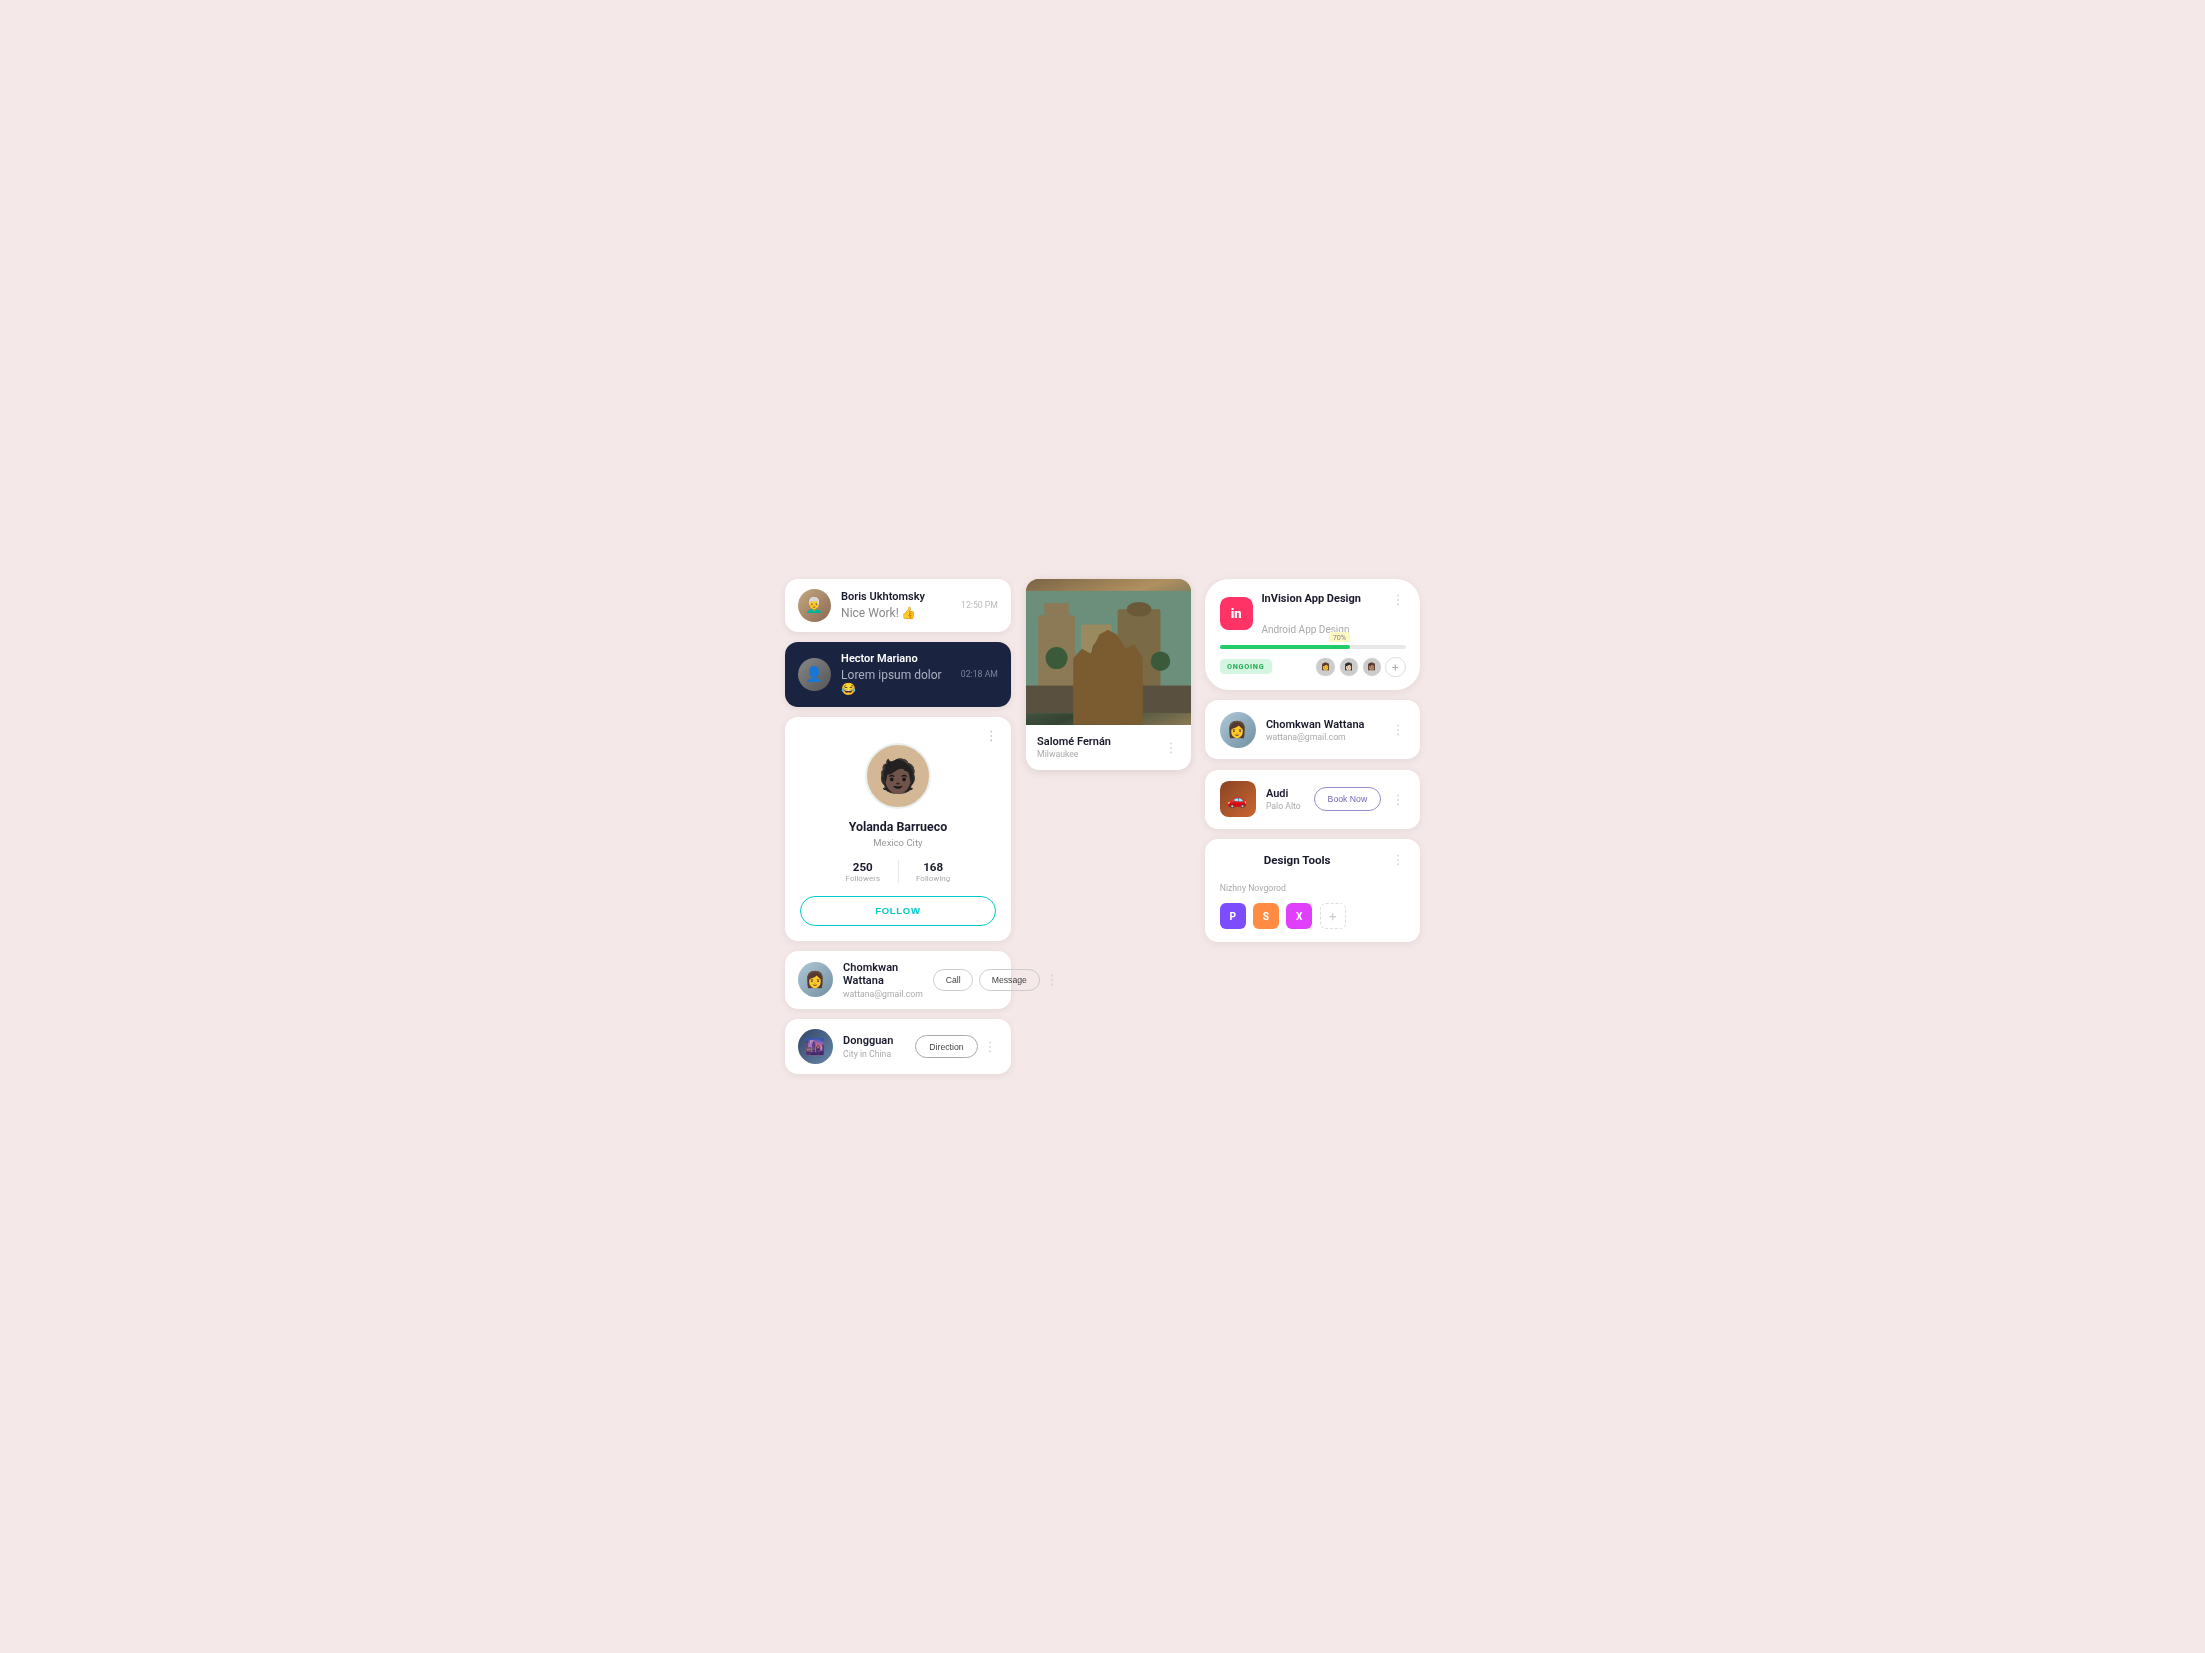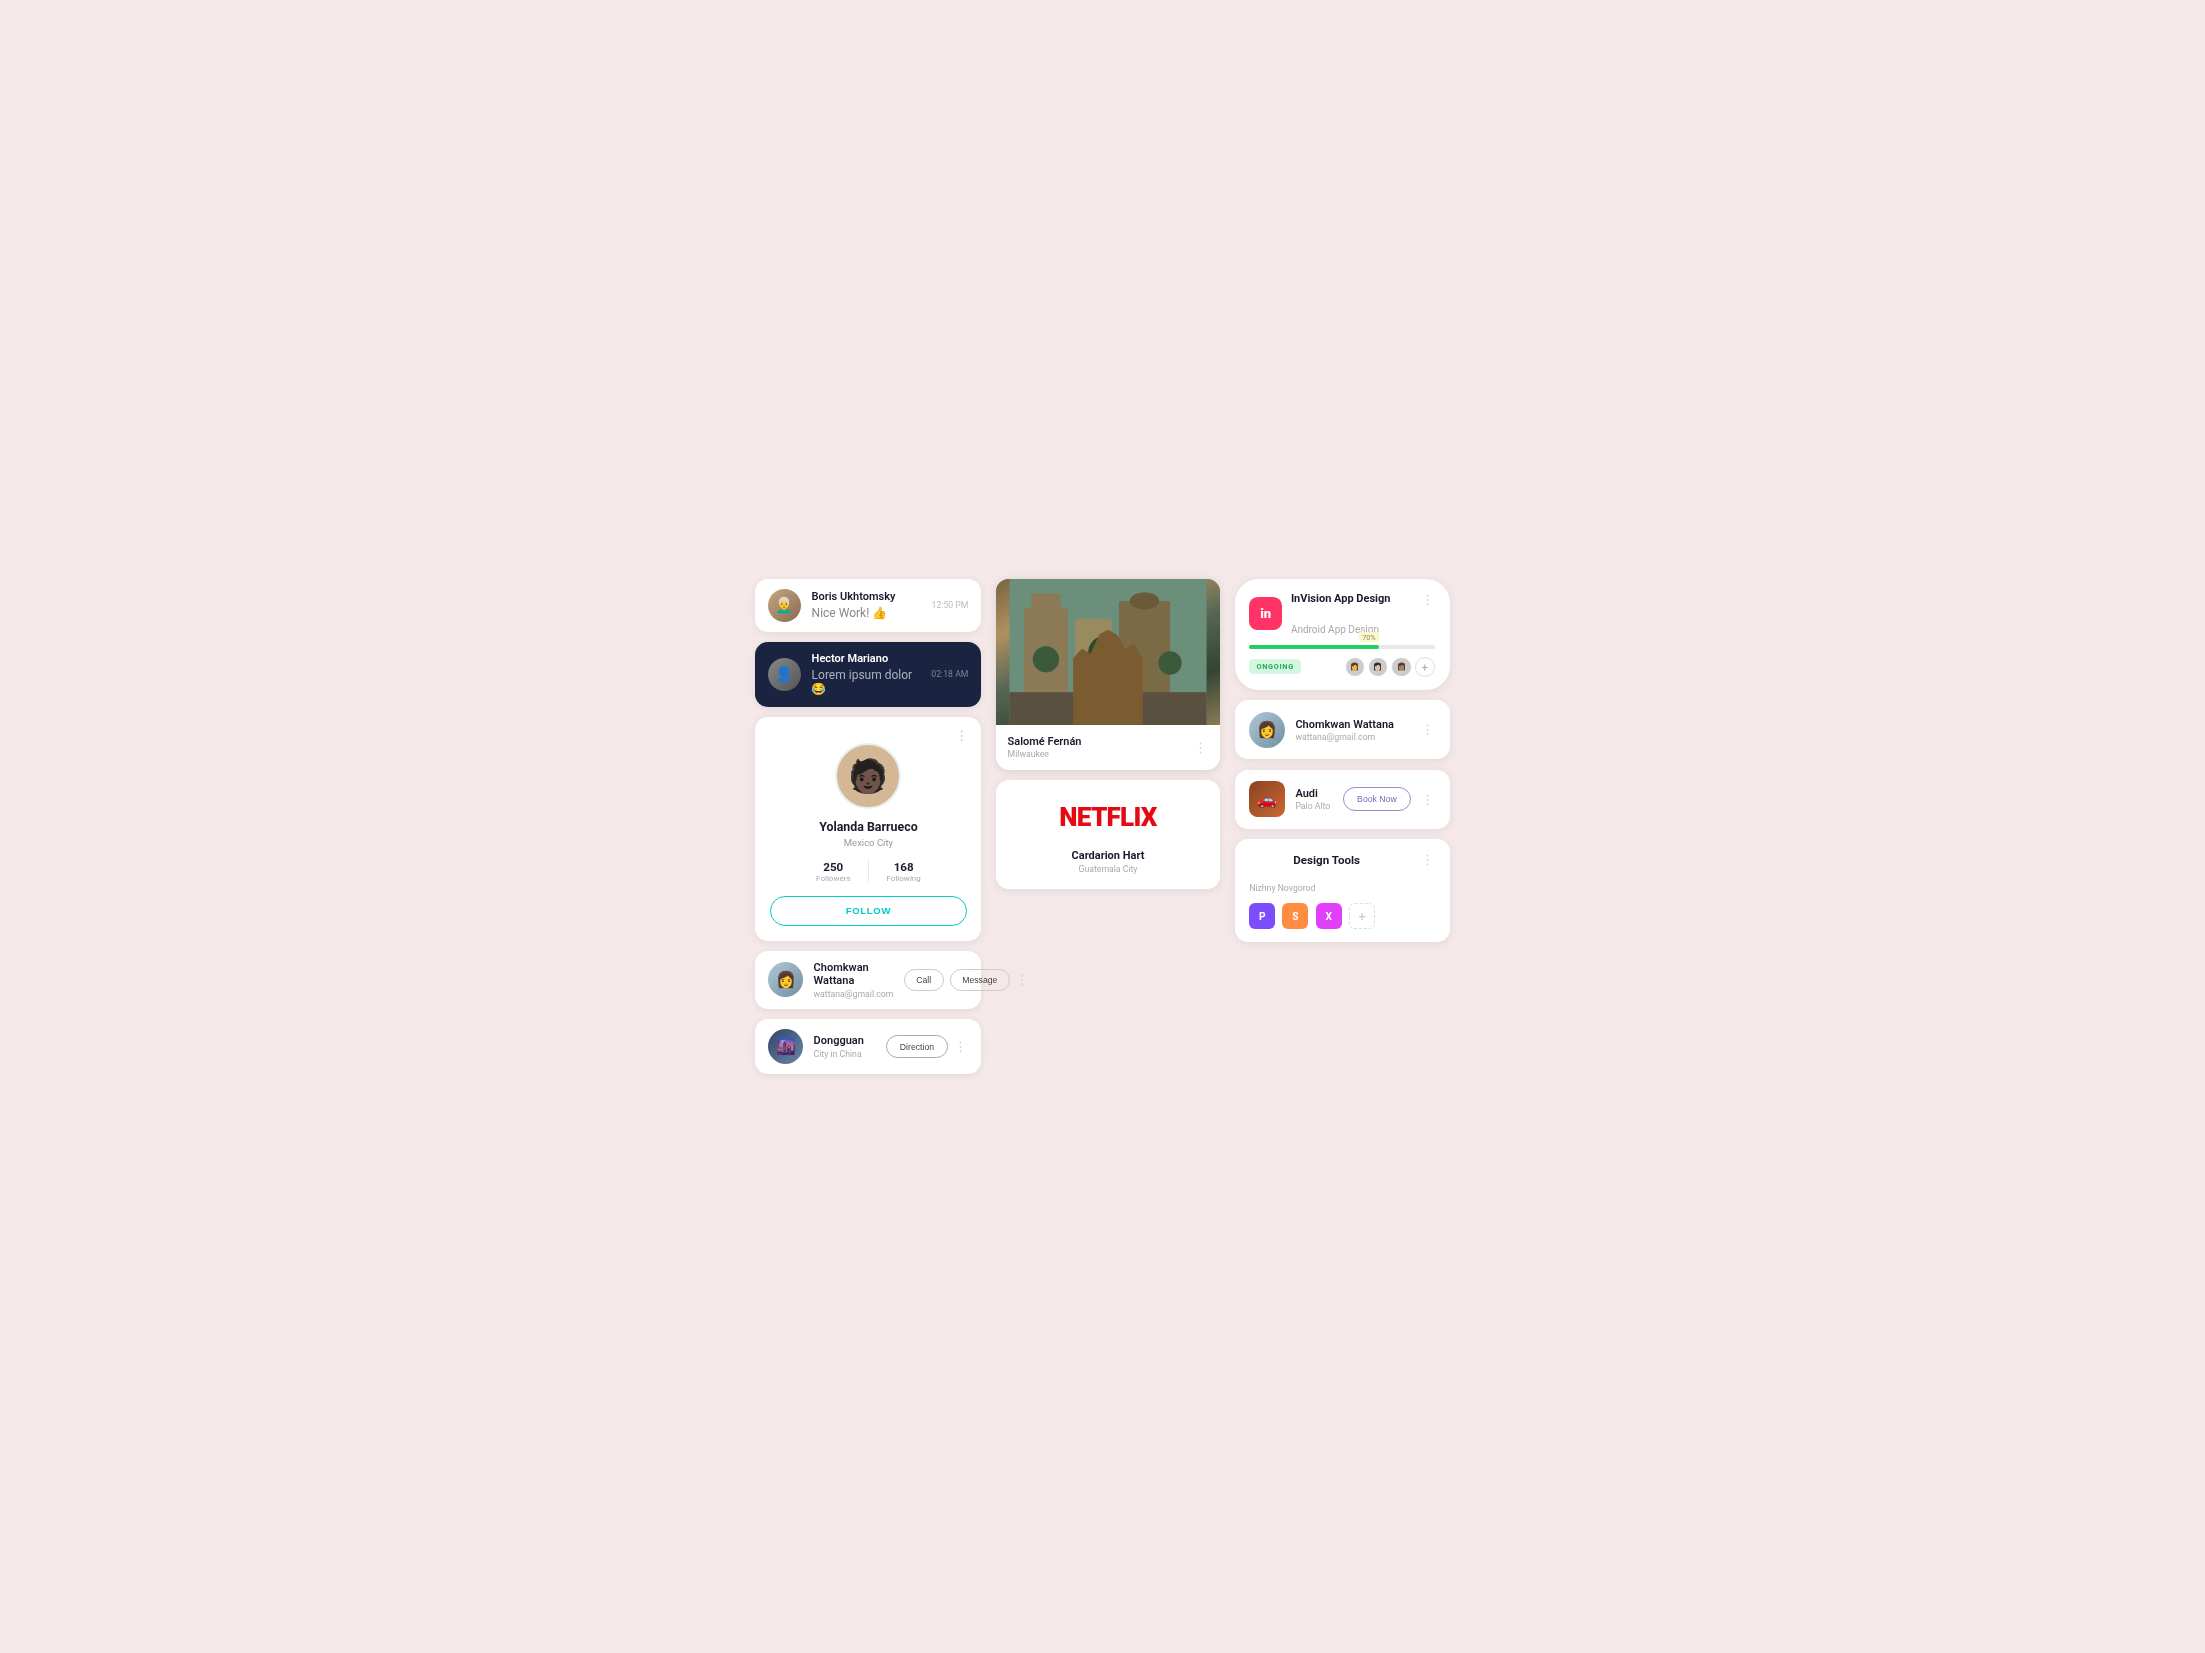--- a/index.html
+++ b/index.html
@@ -20,21 +20,21 @@
     .col-left {
       display: flex;
       flex-direction: column;
       gap: 10.2px;
       width: 226px;
     }
     .col-mid {
       display: flex;
       flex-direction: column;
       gap: 10.2px;
-      width: 224px;
+      width: 165px;
     }
     .col-right {
       display: flex;
       flex-direction: column;
       gap: 10.2px;
       width: 215px;
     }
 
     
     .msg-card {
@@ -740,27 +740,20 @@
       </div>
       <div class="photo-card-info">
         <div>
           <div class="photo-name">Salomé Fernán</div>
           <div class="photo-sub">Milwaukee</div>
         </div>
         <div class="dots-btn">⋮</div>
       </div>
     </div>
 
-    <div class="netflix-card">
-      <div class="netflix-logo">NETFLIX</div>
-      <div class="netflix-person">
-        <div class="netflix-name">Cardarion Hart</div>
-        <div class="netflix-city">Guatemala City</div>
-      </div>
-    </div>
 
   </div>
 
   <div class="col-right">
 
     <div class="invision-card">
       <div style="display:flex; justify-content:space-between; align-items:flex-start;">
         <div class="invision-header">
           <div class="invision-logo">in</div>
           <div>

